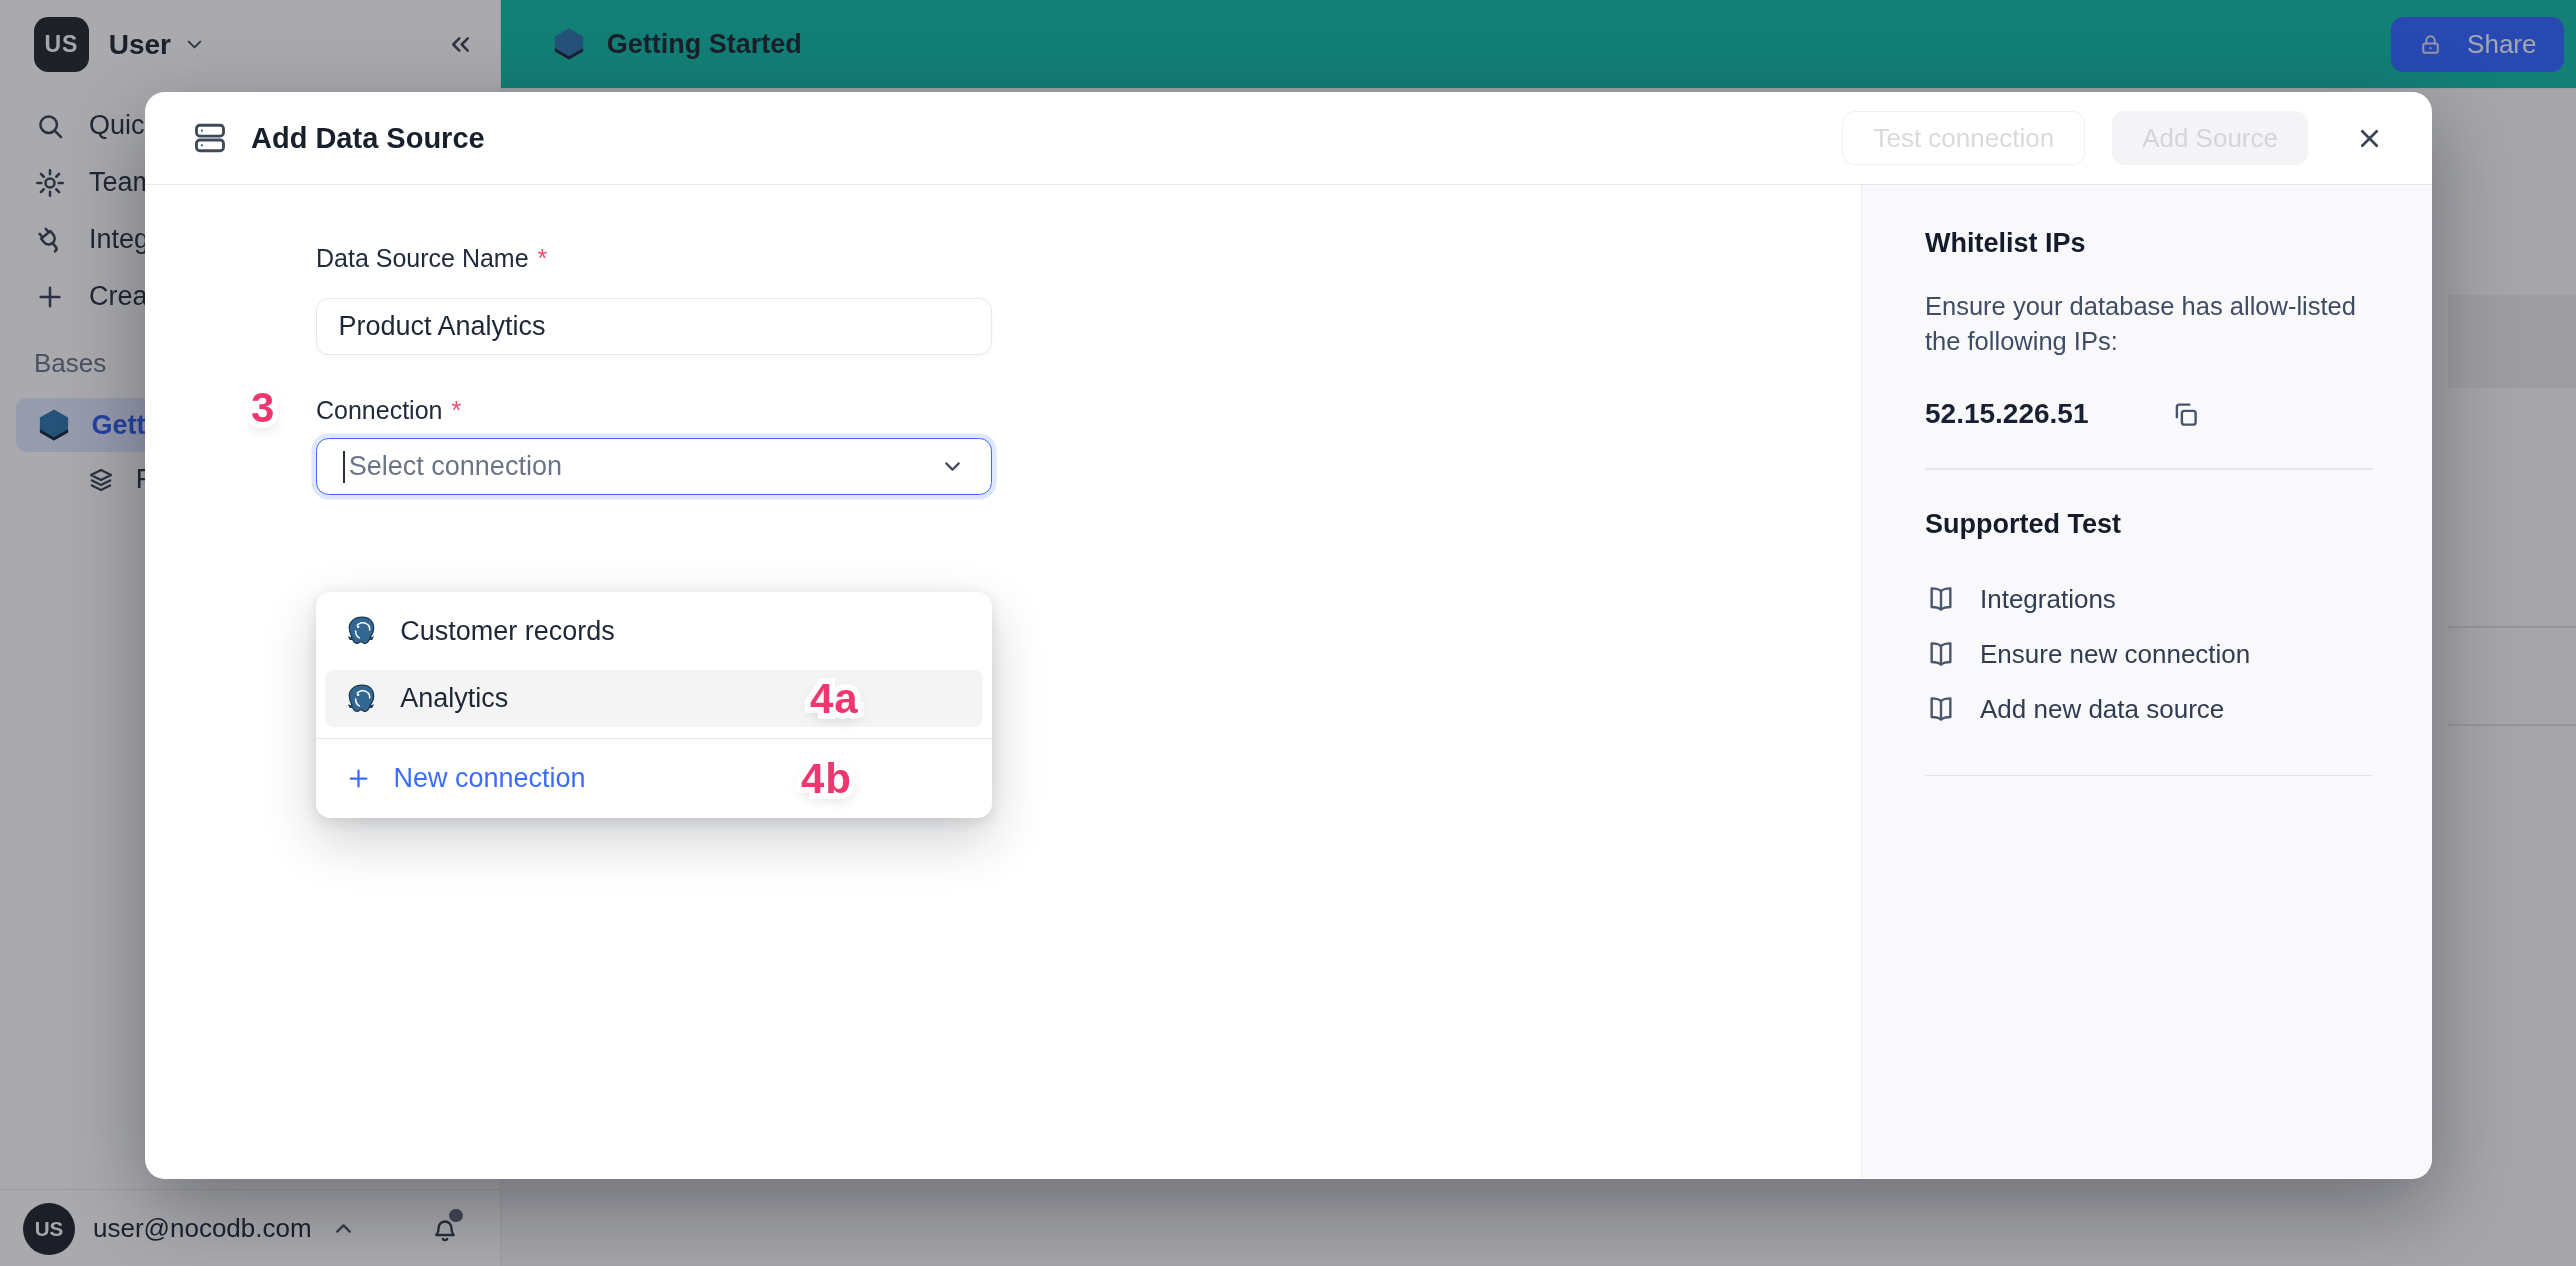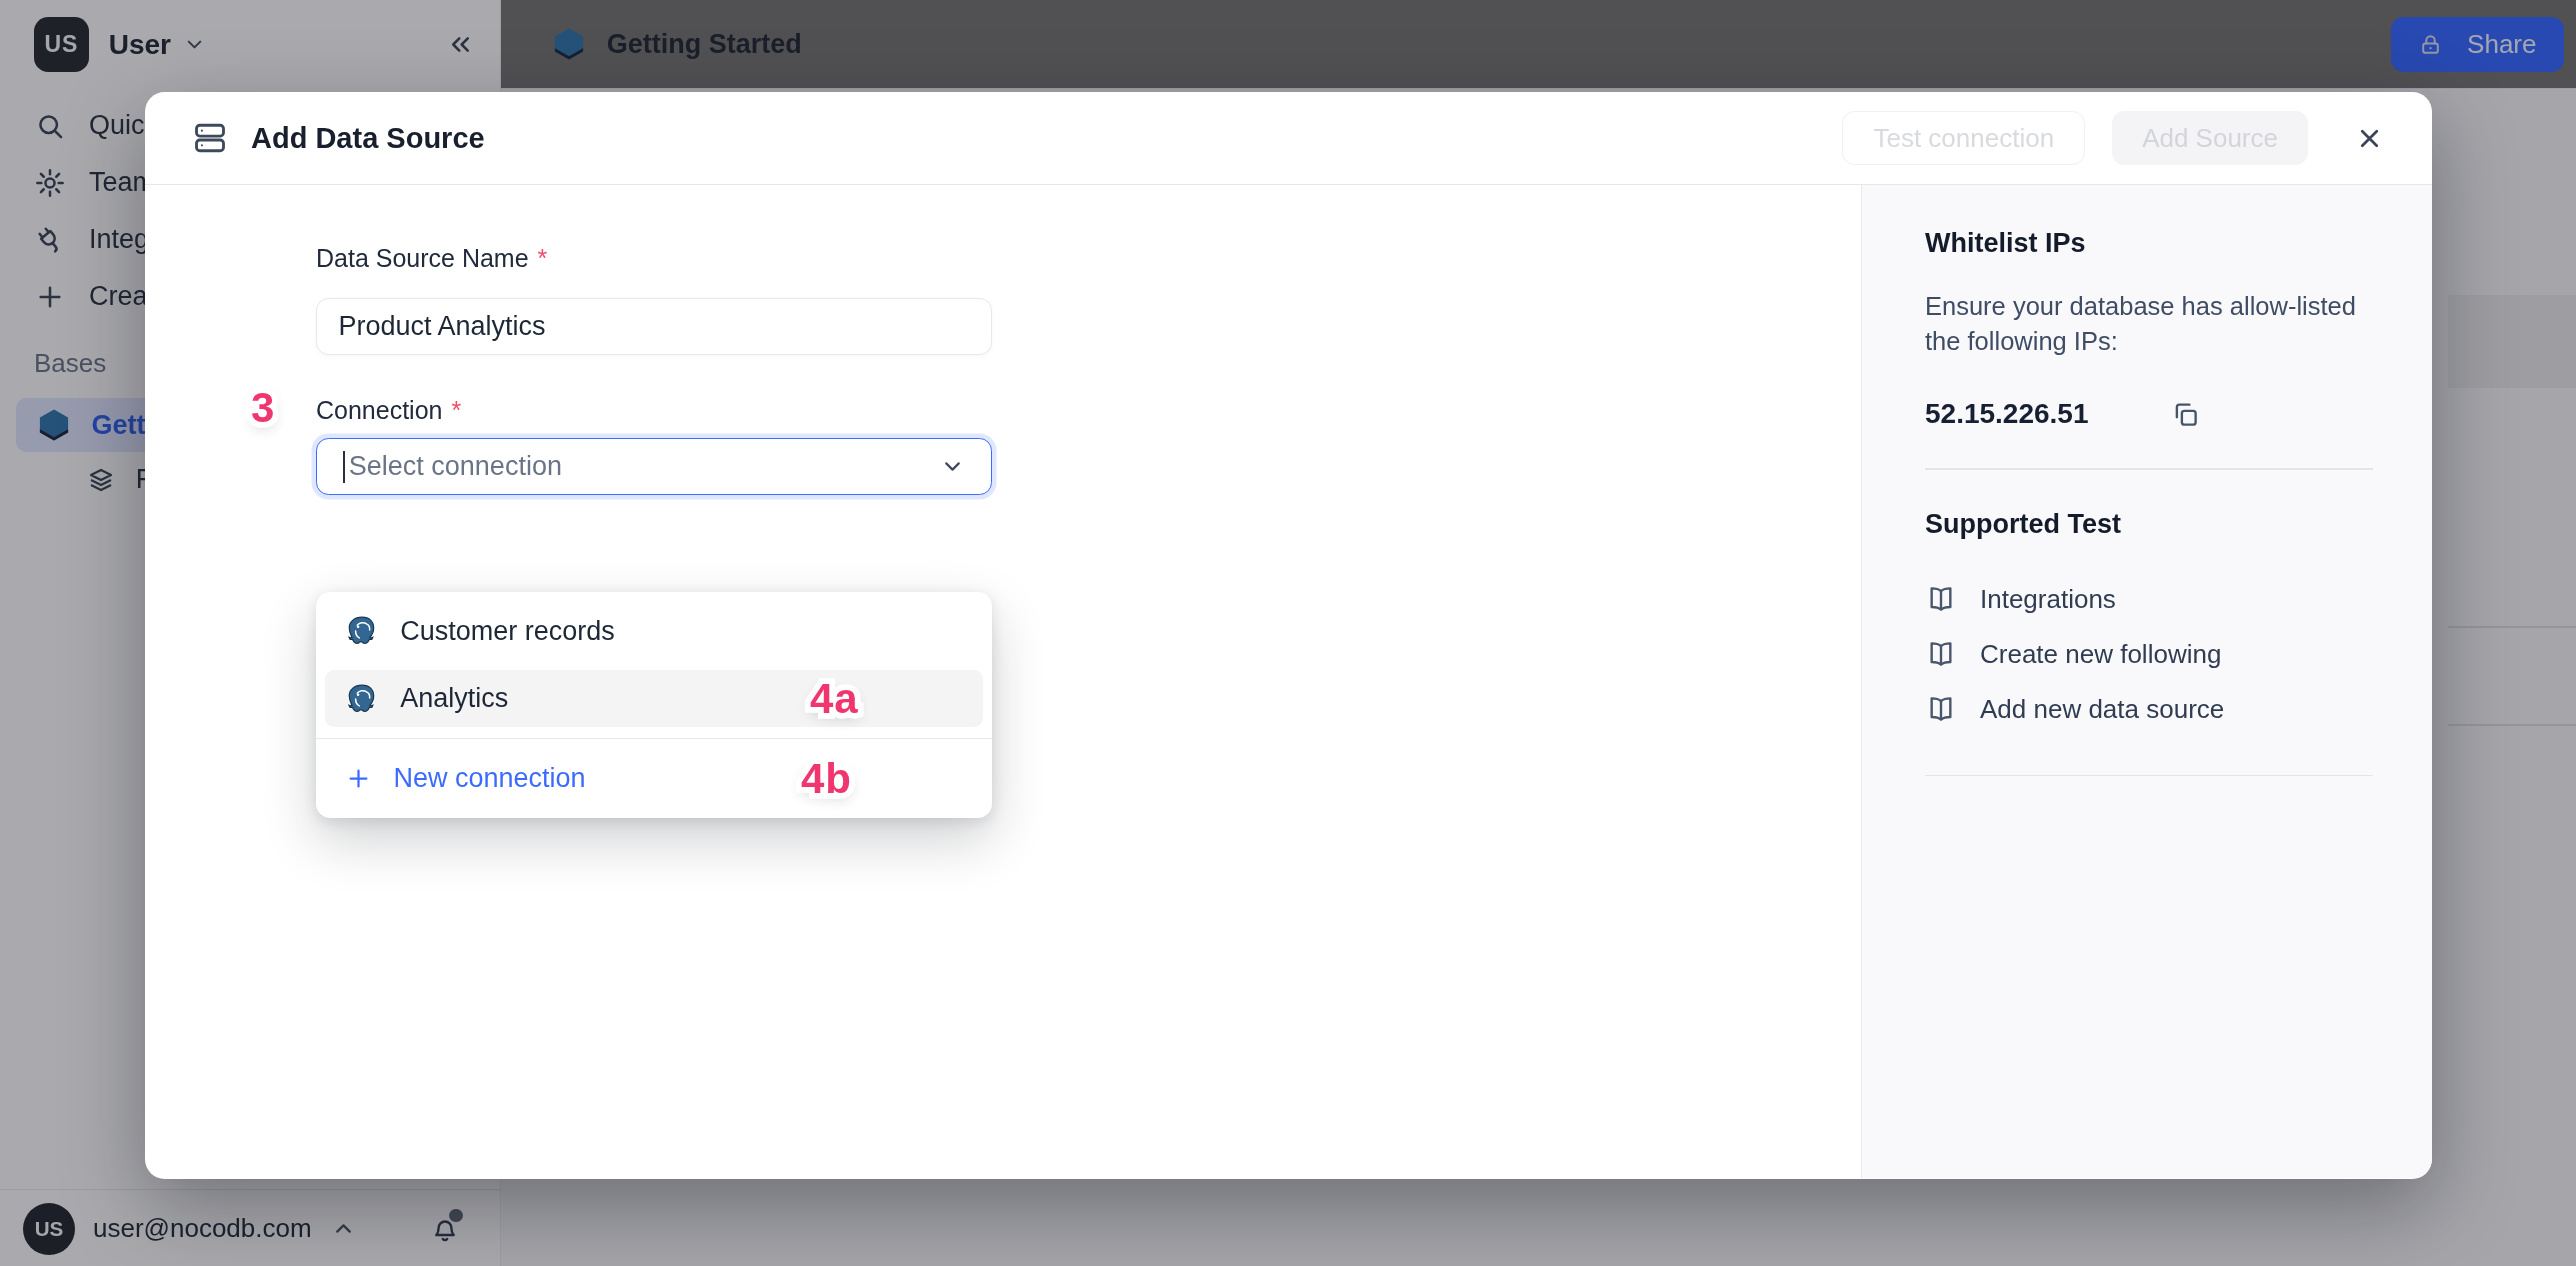--- a/index.html
+++ b/index.html
@@ -26,21 +26,21 @@
   .sb-table { height:55px; display:flex; align-items:center; padding-left:86px; color:#2a3343; font-size:27px; white-space:nowrap; }
   .sb-table .ic { width:30px; height:30px; margin-right:19.7px; color:#3a4555; flex:none; }
 
   .sb-footer { position:absolute; left:0; right:0; bottom:0; height:59px; border-top:0.9px solid #e3e3e6; display:flex; align-items:center; padding:0 39px 0 23px; background:#f9f9fa; box-sizing:content-box; padding-bottom:9px; padding-top:9px; }
   .u-avatar { width:52px; height:52px; border-radius:50%; background:#23272f; color:#f1f2f4; font-size:20.6px; font-weight:700; display:flex; align-items:center; justify-content:center; }
   .u-email { font-size:26px; color:#222b3a; margin-left:18px; }
   .sb-footer .chev { margin-left:19.7px; color:#4a5363; }
   .bell-wrap { margin-left:auto; position:relative; color:#323d4e; }
   .bell-dot { position:absolute; right:-1.8px; top:-3.6px; width:13.4px; height:13.4px; border-radius:50%; background:#5b6576; }
 
-  .topbar { position:absolute; left:501px; right:0; top:0; height:89px; background:#737373; border-bottom:0.9px solid #e7e7e9; display:flex; align-items:center; padding:0 12.5px 0 50px; }
+  .topbar { position:absolute; left:501px; right:0; top:0; height:89px; background:#14b8a6; border-bottom:0.9px solid #e7e7e9; display:flex; align-items:center; padding:0 12.5px 0 50px; }
   .tab { display:flex; align-items:center; }
   .tab .ic { width:36px; height:36px; margin-right:19.7px; }
   .tab-label { font-size:27px; font-weight:600; color:#1f2633; }
   .share-btn { margin-left:auto; height:55px; padding:0 27px; border-radius:12.5px; background:#3366ff; color:#eef2fd; font-size:26px; font-weight:500; display:flex; align-items:center; gap:24px; border:none; }
   .share-btn .ic { width:25px; height:25px; color:#d8deee; }
 
   .content { position:absolute; left:501px; right:0; top:89px; bottom:0; background:#f2f2f4; }
   .bg-block { position:absolute; left:1947px; width:358px; top:206px; height:93px; background:rgba(0,0,0,.045); }
   .bg-line { position:absolute; left:1947px; right:0; height:1.8px; background:rgba(0,0,0,.10); }
 
@@ -337,21 +337,21 @@
           </span>
           <span>Integrations</span>
         </div>
         <div class="doc-item">
           <span class="ic">
             <svg viewBox="0 0 24 24" fill="none" stroke="currentColor" stroke-width="1.8" stroke-linejoin="round">
                 <path d="M12 6c-1.8-1.6-4-2-7-2v14c3 0 5.2.4 7 2 1.8-1.6 4-2 7-2V4c-3 0-5.2.4-7 2z"></path>
                 <path d="M12 6v14"></path>
               </svg>
           </span>
-          <span>Create new following</span>
+          <span>Ensure new connection</span>
         </div>
         <div class="doc-item">
           <span class="ic">
             <svg viewBox="0 0 24 24" fill="none" stroke="currentColor" stroke-width="1.8" stroke-linejoin="round">
                 <path d="M12 6c-1.8-1.6-4-2-7-2v14c3 0 5.2.4 7 2 1.8-1.6 4-2 7-2V4c-3 0-5.2.4-7 2z"></path>
                 <path d="M12 6v14"></path>
               </svg>
           </span>
           <span>Add new data source</span>
         </div>

